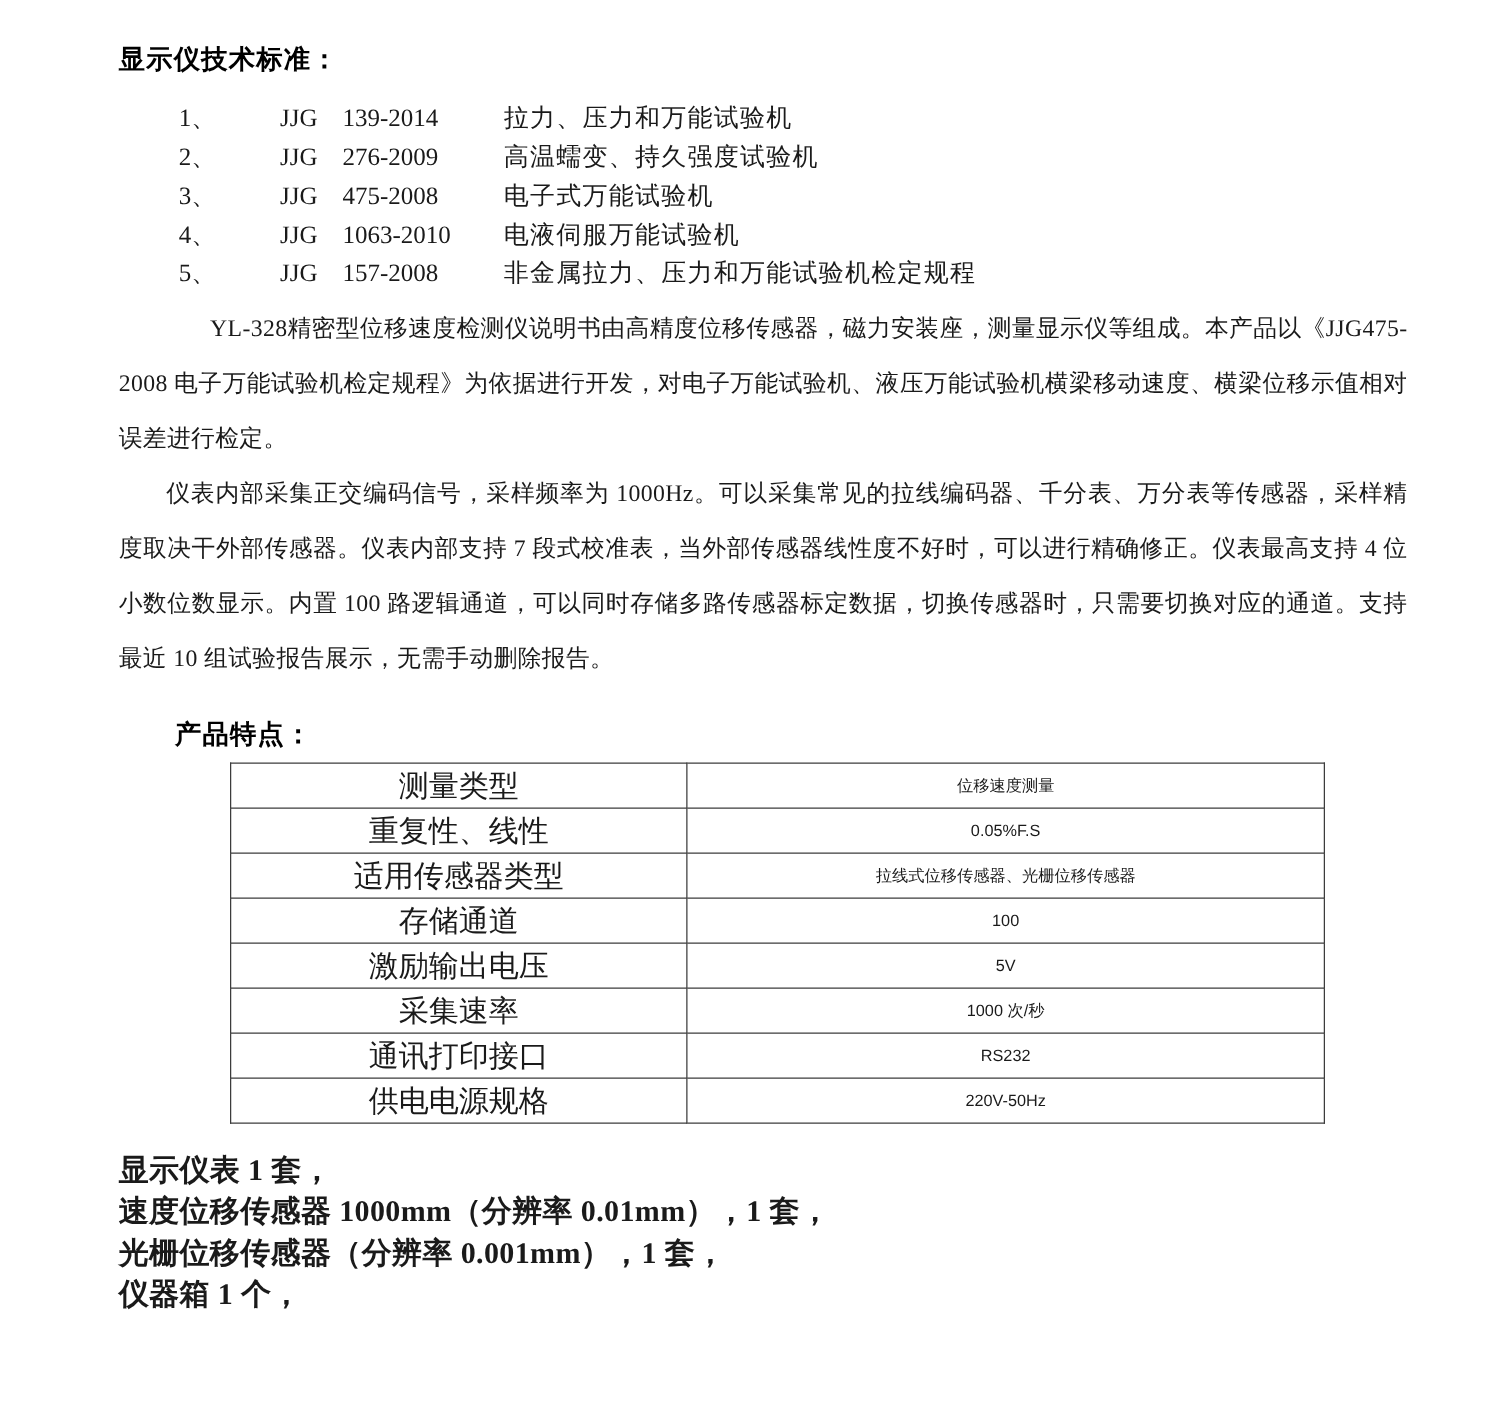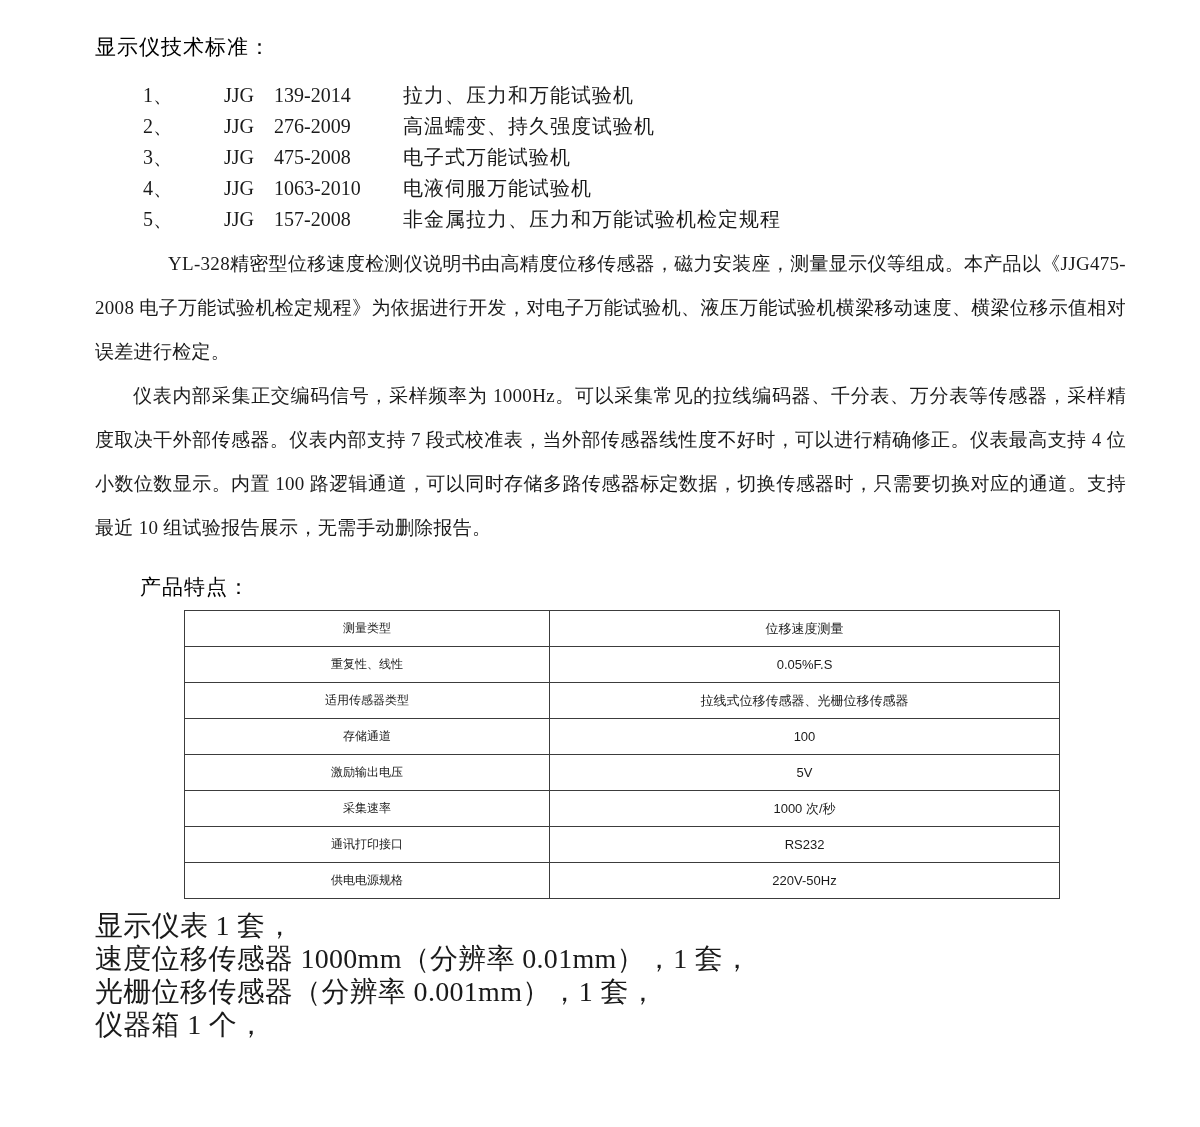--- a/index.html
+++ b/index.html
@@ -16,21 +16,21 @@
   }
   .page {
     box-sizing: border-box;
     width: 1200px;
     height: 1127px;
     padding: 34px 74px 0 95px;
     background: #ffffff;
   }
   .section-heading {
     font-size: 21px;
-    font-weight: 400;
+    font-weight: 700;
     line-height: 26px;
     color: #000000;
     letter-spacing: 1px;
   }
   
   .standards-list {
     margin-top: 20px;
   }
   .std-row {
     display: flex;
@@ -65,35 +65,36 @@
   .spec-table td {
     border: 1px solid #3c3c3c;
     height: 35px;
     text-align: center;
     vertical-align: middle;
     padding: 0 6px;
     overflow: hidden;
   }
   .spec-label-cell {
     width: 352px;
-    font-size: 12px;
+    font-size: 24px;
     font-family: "Liberation Serif", serif;
   }
   .spec-value-cell {
     width: 497px;
     font-size: 13px;
     font-family: "Liberation Sans", sans-serif;
   }
   
   .config-heading { margin-top: 19px; }
   .config-list {
-    margin-top: 10px;
-    font-size: 28px;
+    margin-top: 22px;
+    font-size: 24px;
     line-height: 33px;
     letter-spacing: 0.3px;
+    font-weight: bold;
   }
 </style>
 </head>
 <body>
 
 <div class="page">
 
   <div class="section-heading">显示仪技术标准：</div>
 
   <div class="standards-list">

